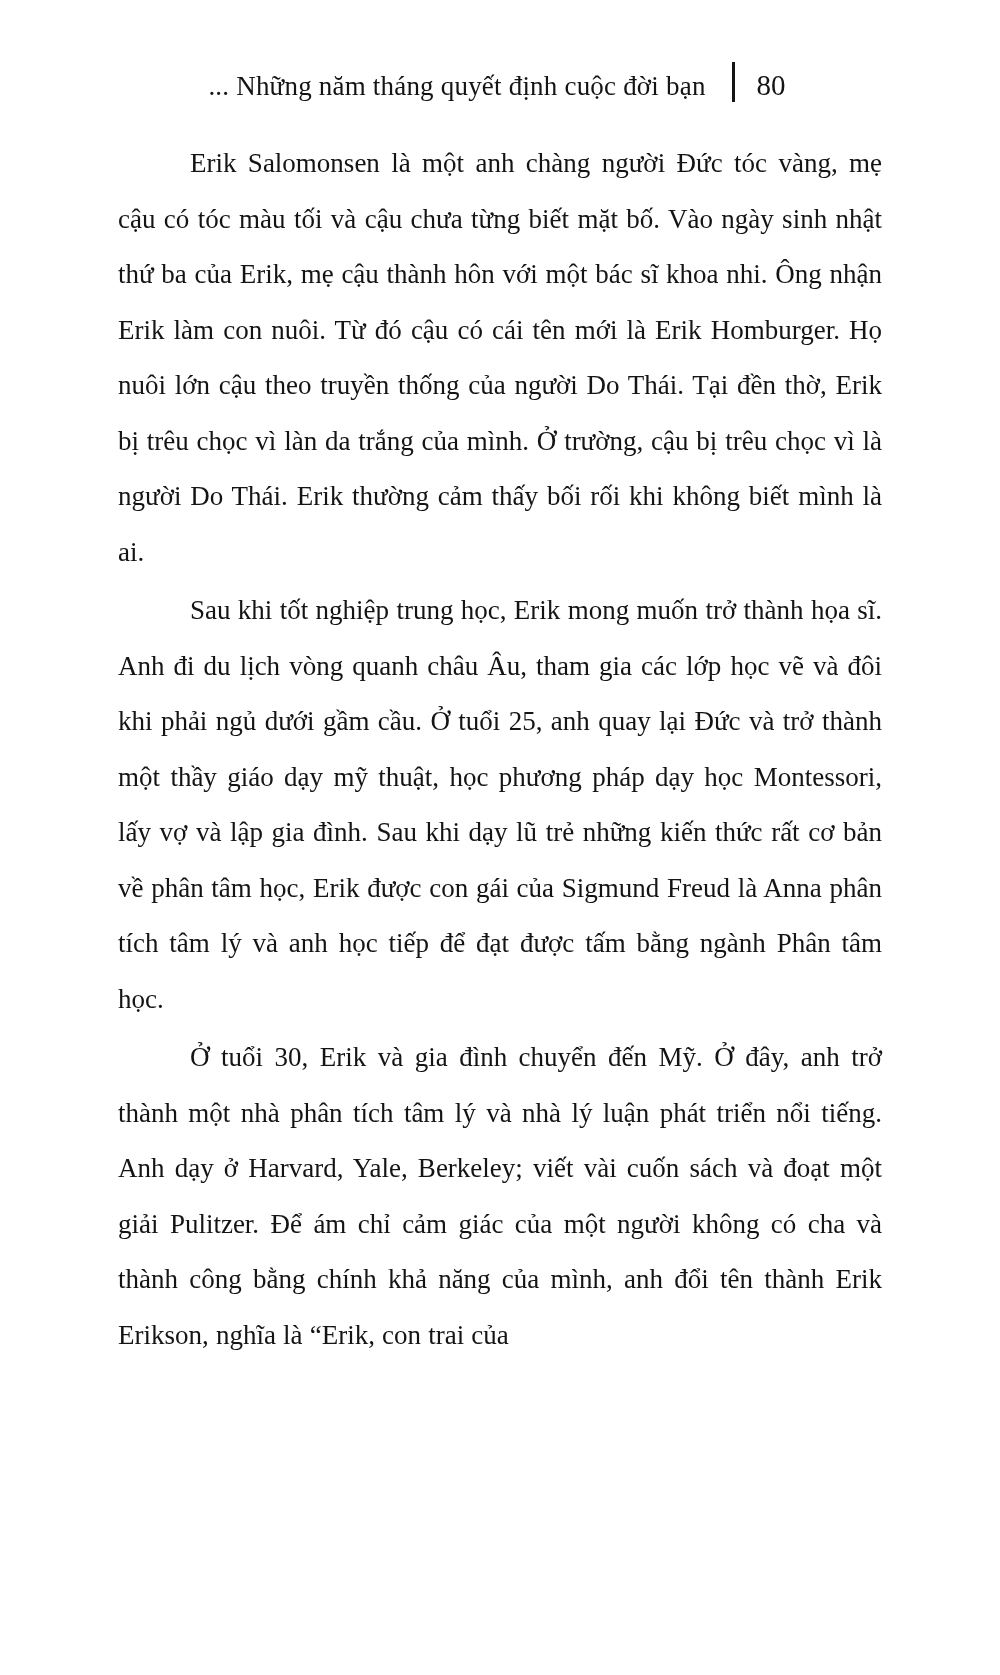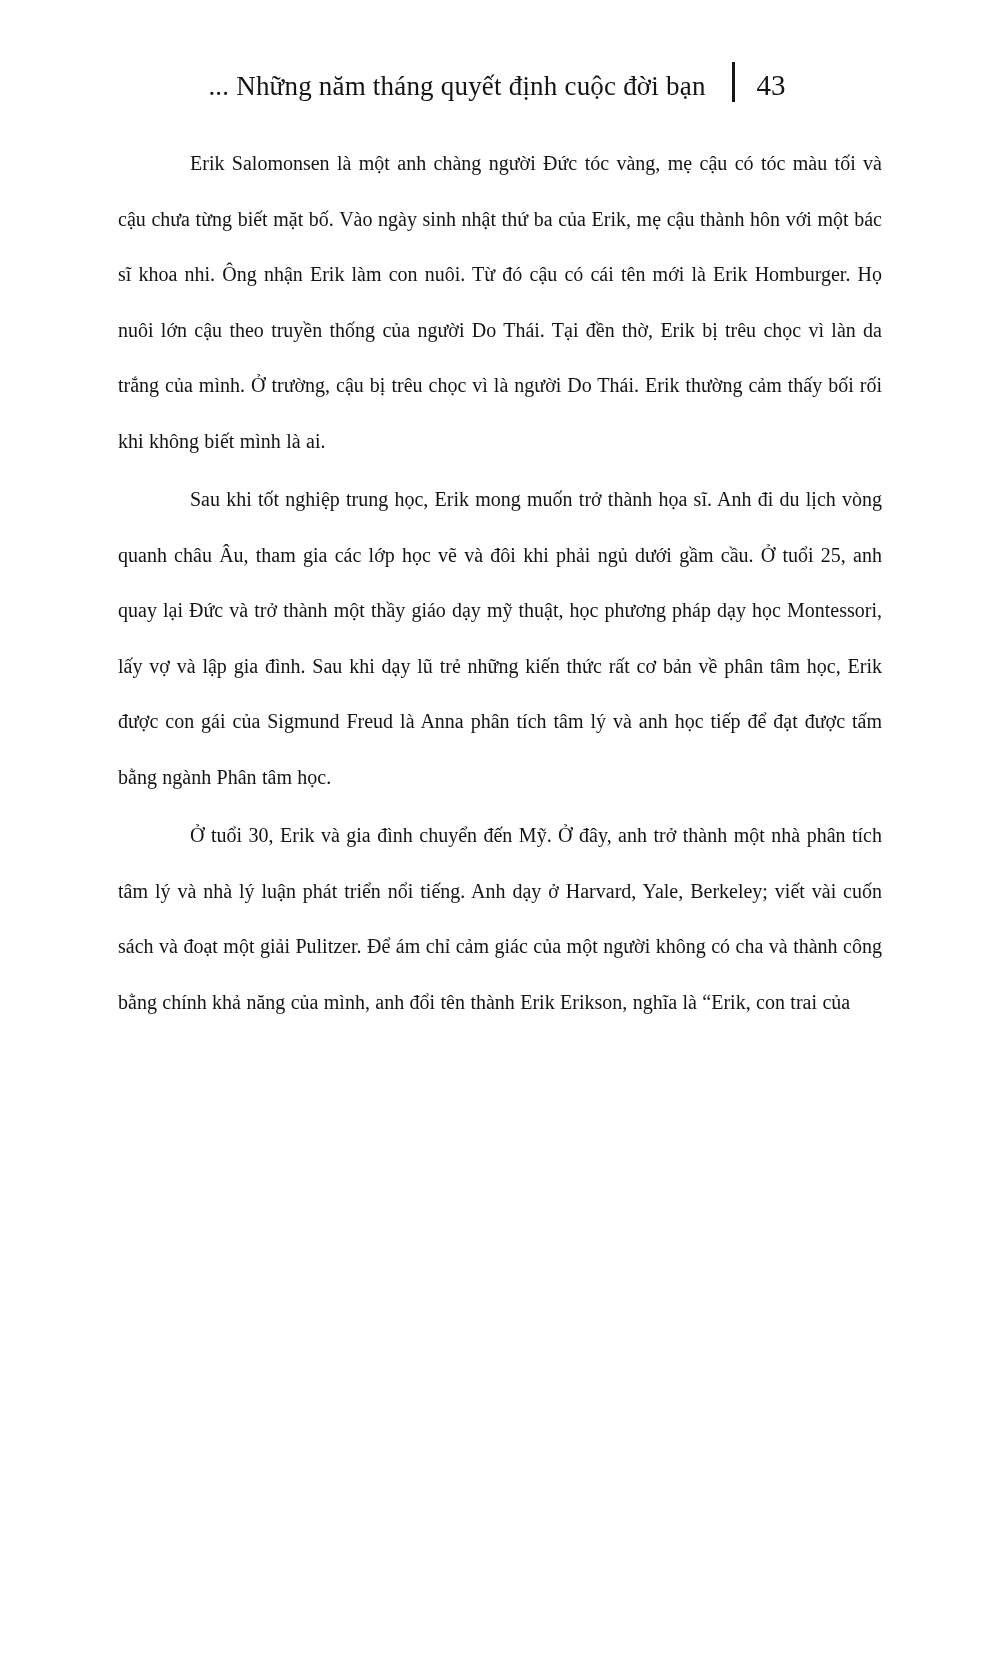--- a/index.html
+++ b/index.html
@@ -46,41 +46,41 @@
     font-size: 29px;
     font-weight: 400;
   }
   
   .body-text {
     margin-top: 34px;
     margin-left: 118px;
     margin-right: 118px;
   }
   .para {
-    font-size: 20px;
+    font-size: 27px;
     line-height: 55.5px;
     text-align: justify;
     text-indent: 72px;
     margin: 0 0 3px 0;
     word-spacing: 0.4px;
     hyphens: none;
   }
   .para:last-child {
     margin-bottom: 0;
   }
 </style>
 </head>
 <body>
 
 <div class="page">
 
   <div class="header">
     <div class="header-title">... Những năm tháng quyết định cuộc đời bạn</div>
     <div class="header-rule"></div>
-    <div class="header-page-number">43</div>
+    <div class="header-page-number">80</div>
   </div>
 
   <div class="body-text">
     <p class="para">Erik Salomonsen là một anh chàng người Đức tóc vàng, mẹ cậu có tóc màu tối và cậu chưa từng biết mặt bố. Vào ngày sinh nhật thứ ba của Erik, mẹ cậu thành hôn với một bác sĩ khoa nhi. Ông nhận Erik làm con nuôi. Từ đó cậu có cái tên mới là Erik Homburger. Họ nuôi lớn cậu theo truyền thống của người Do Thái. Tại đền thờ, Erik bị trêu chọc vì làn da trắng của mình. Ở trường, cậu bị trêu chọc vì là người Do Thái. Erik thường cảm thấy bối rối khi không biết mình là ai.</p>
     <p class="para">Sau khi tốt nghiệp trung học, Erik mong muốn trở thành họa sĩ. Anh đi du lịch vòng quanh châu Âu, tham gia các lớp học vẽ và đôi khi phải ngủ dưới gầm cầu. Ở tuổi 25, anh quay lại Đức và trở thành một thầy giáo dạy mỹ thuật, học phương pháp dạy học Montessori, lấy vợ và lập gia đình. Sau khi dạy lũ trẻ những kiến thức rất cơ bản về phân tâm học, Erik được con gái của Sigmund Freud là Anna phân tích tâm lý và anh học tiếp để đạt được tấm bằng ngành Phân tâm học.</p>
     <p class="para">Ở tuổi 30, Erik và gia đình chuyển đến Mỹ. Ở đây, anh trở thành một nhà phân tích tâm lý và nhà lý luận phát triển nổi tiếng. Anh dạy ở Harvard, Yale, Berkeley; viết vài cuốn sách và đoạt một giải Pulitzer. Để ám chỉ cảm giác của một người không có cha và thành công bằng chính khả năng của mình, anh đổi tên thành Erik Erikson, nghĩa là “Erik, con trai của</p>
   </div>
 
 </div>
 

